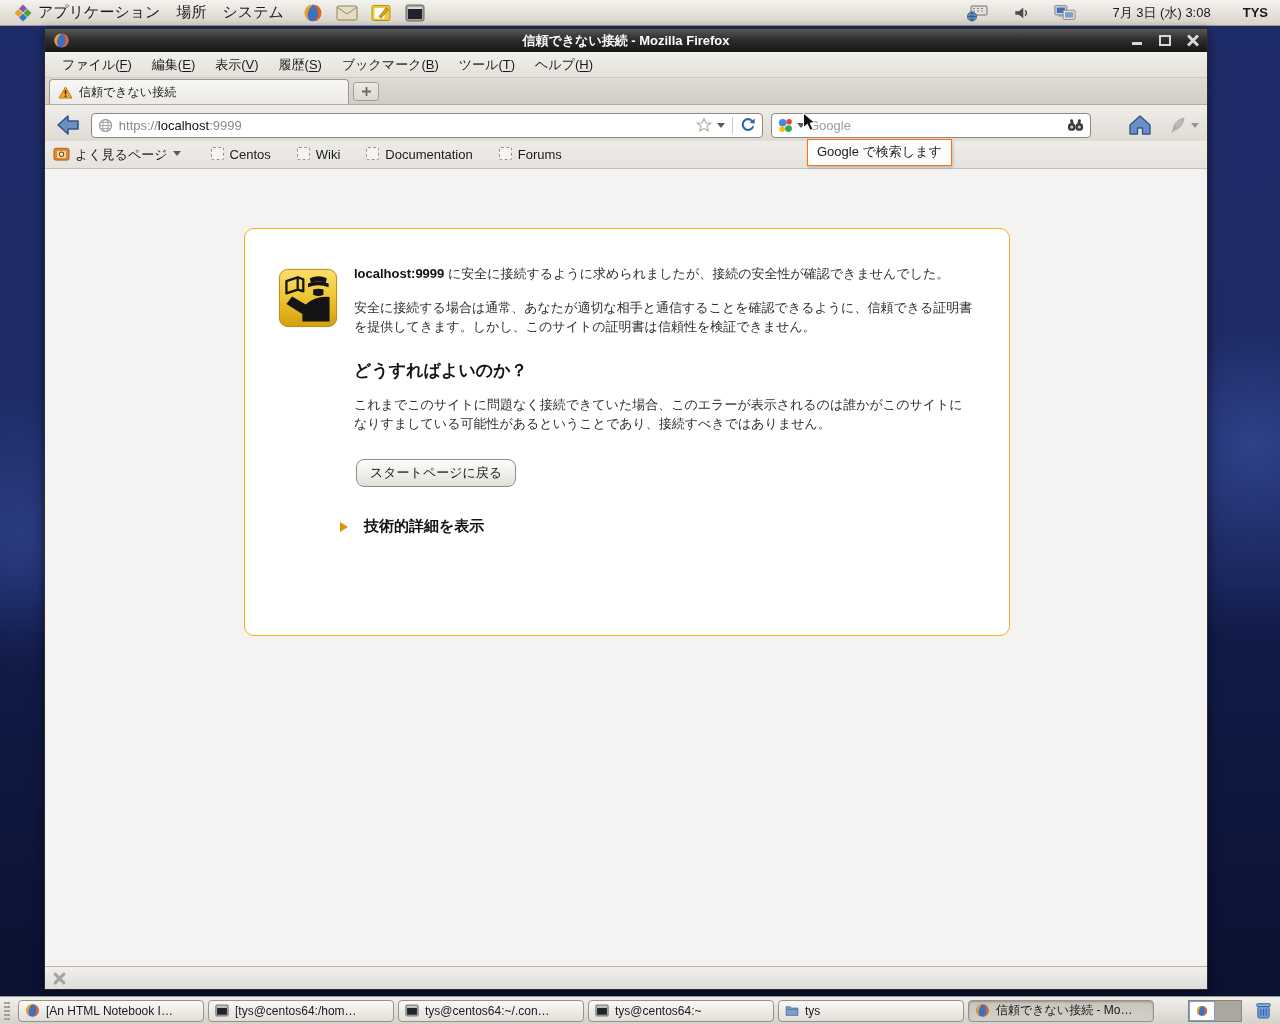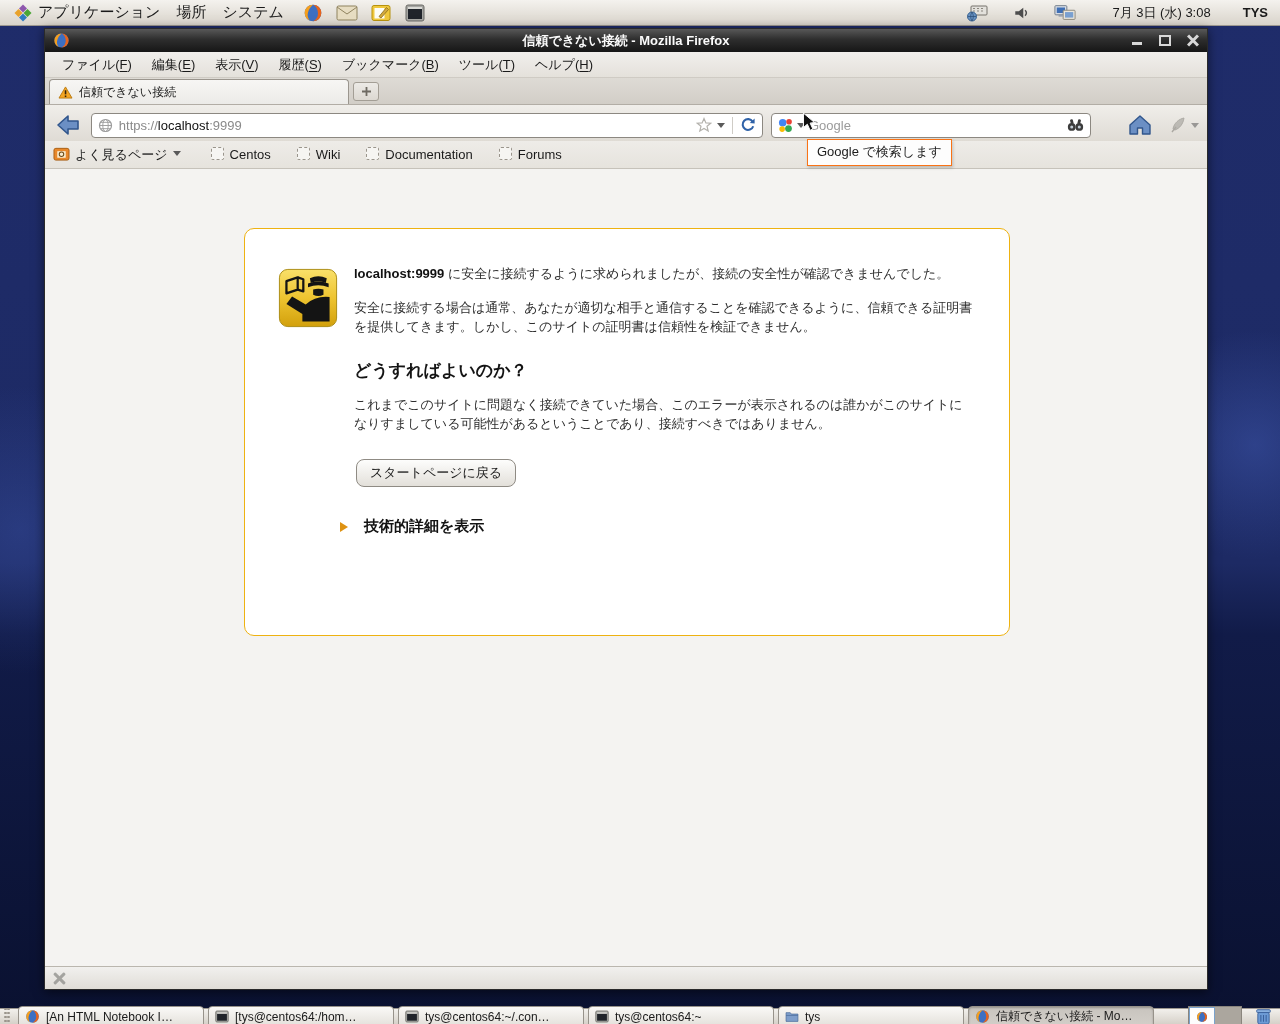--- a/index.html
+++ b/index.html
@@ -150,21 +150,21 @@
   
   .tooltip {
     position:absolute; left:807px; top:139px; z-index:60;
     background:#fdfdfd; border:1px solid #f97316; padding:3px 9px 4px; font-size:13px; color:#1c1c1c;
     box-shadow:1px 2px 3px rgba(0,0,0,.18);
   }
   .cursor { position:absolute; left:802px; top:112px; z-index:70; }
 
   
   .taskbar {
-    position:absolute; left:0; bottom:0; width:1280px; height:16px;
+    position:absolute; left:0; bottom:0; width:1280px; height:28px;
     background:linear-gradient(#f2f0ec,#d6d1c9);
     border-top:1px solid #9d9890;
     display:flex; align-items:center; padding:0 6px 0 4px; gap:4px;
   }
   .grip { width:6px; height:20px; margin-right:4px;
     background-image:radial-gradient(circle 1px, #9a958c 1px, transparent 1.5px);
     background-size:3px 4px; }
   .task {
     width:186px; height:22px; display:flex; align-items:center; gap:6px; padding:0 6px;
     background:linear-gradient(#faf9f7,#e2dfd9); border:1px solid #97928a; border-radius:4px;

